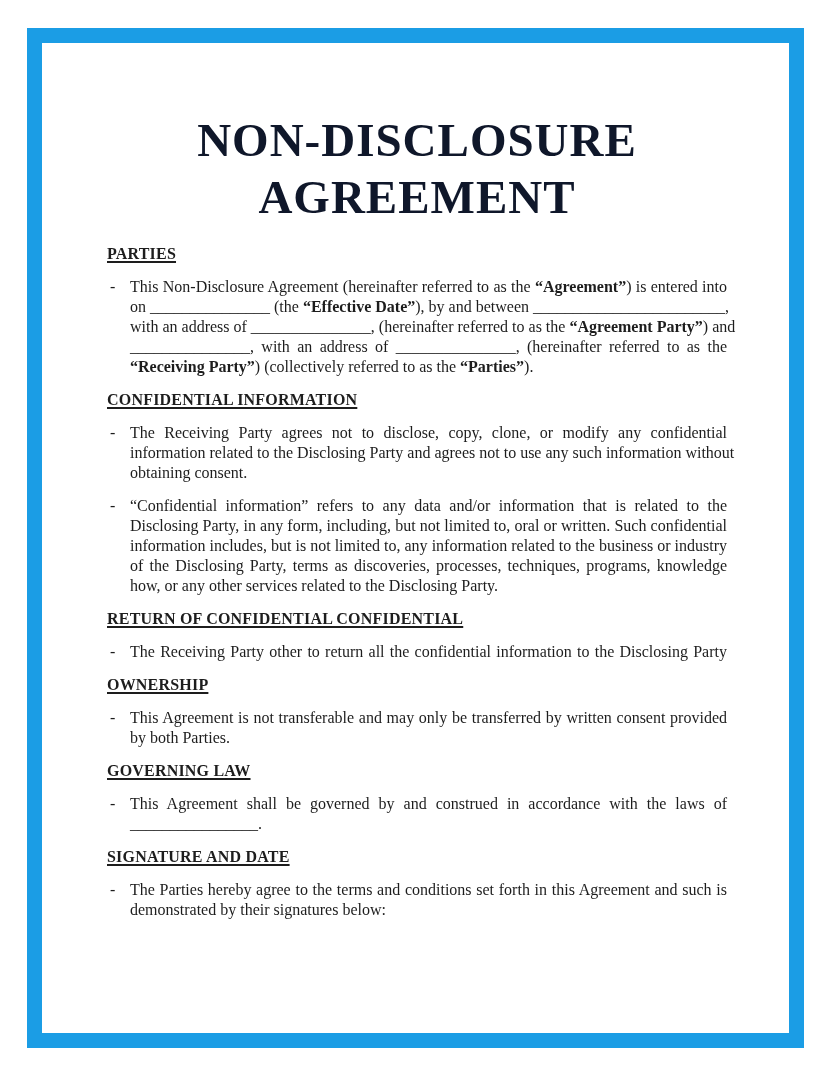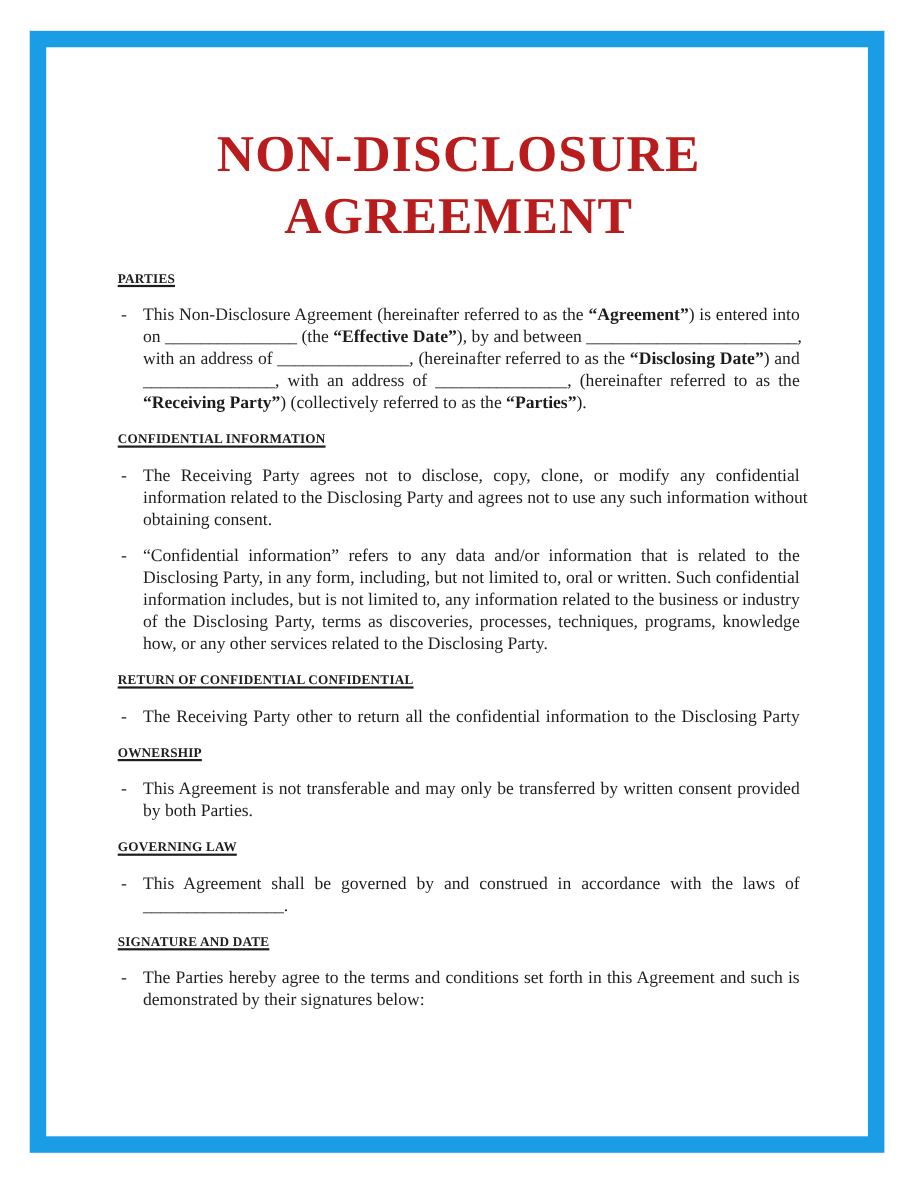--- a/index.html
+++ b/index.html
@@ -28,24 +28,24 @@
     width: 620px;
     color: #1d1d1d;
   }
   .doc-title {
     margin: 0 0 18px 0;
     font-size: 47px;
     line-height: 57px;
     font-weight: bold;
     letter-spacing: 1px;
     text-align: center;
-    color: #b91c1c;
+    color: #0f172a;
   }
   .sec-heading {
-    font-size: 12px;
+    font-size: 16px;
     line-height: 19px;
     font-weight: bold;
     margin: 11px 0 14px 0;
     text-decoration: underline;
     text-decoration-thickness: 2px;
     text-underline-offset: 2px;
     letter-spacing: 0.2px;
   }
   .bullet {
     position: relative;
@@ -80,21 +80,21 @@
 
     <h1 class="doc-title">NON-DISCLOSURE AGREEMENT</h1>
 
     <section class="doc-section">
       <h2 class="sec-heading">PARTIES</h2>
       <div class="bullet">
         <span class="dash">-</span>
         <div class="ptext">
             <div class="pline"><span>This Non-Disclosure Agreement (hereinafter referred to as the </span><span class="b">“Agreement”</span><span>) is entered into</span></div>
             <div class="pline"><span>on _______________ (the </span><span class="b">“Effective Date”</span><span>), by and between ________________________,</span></div>
-            <div class="pline"><span>with an address of _______________, (hereinafter referred to as the </span><span class="b">“Disclosing Date”</span><span>) and</span></div>
+            <div class="pline"><span>with an address of _______________, (hereinafter referred to as the </span><span class="b">“Agreement Party”</span><span>) and</span></div>
             <div class="pline"><span>_______________, with an address of _______________, (hereinafter referred to as the</span></div>
             <div class="pline last"><span class="b">“Receiving Party”</span><span>) (collectively referred to as the </span><span class="b">“Parties”</span><span>).</span></div>
           </div>
       </div>
     </section>
 
     <section class="doc-section">
       <h2 class="sec-heading">CONFIDENTIAL INFORMATION</h2>
       <div class="bullet">
         <span class="dash">-</span>

